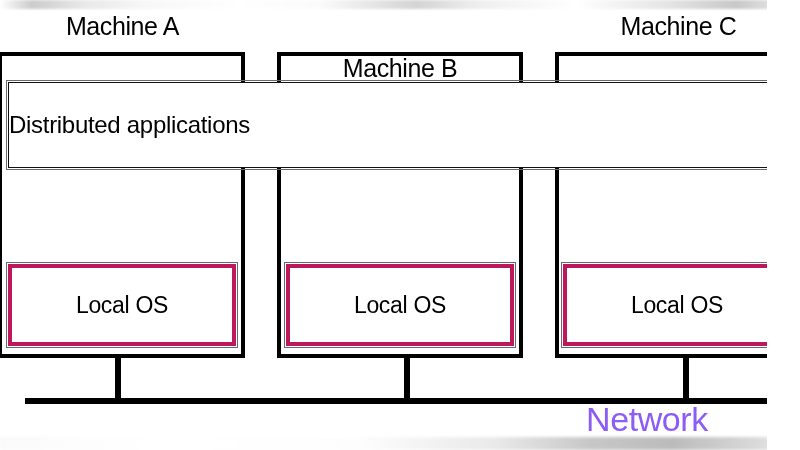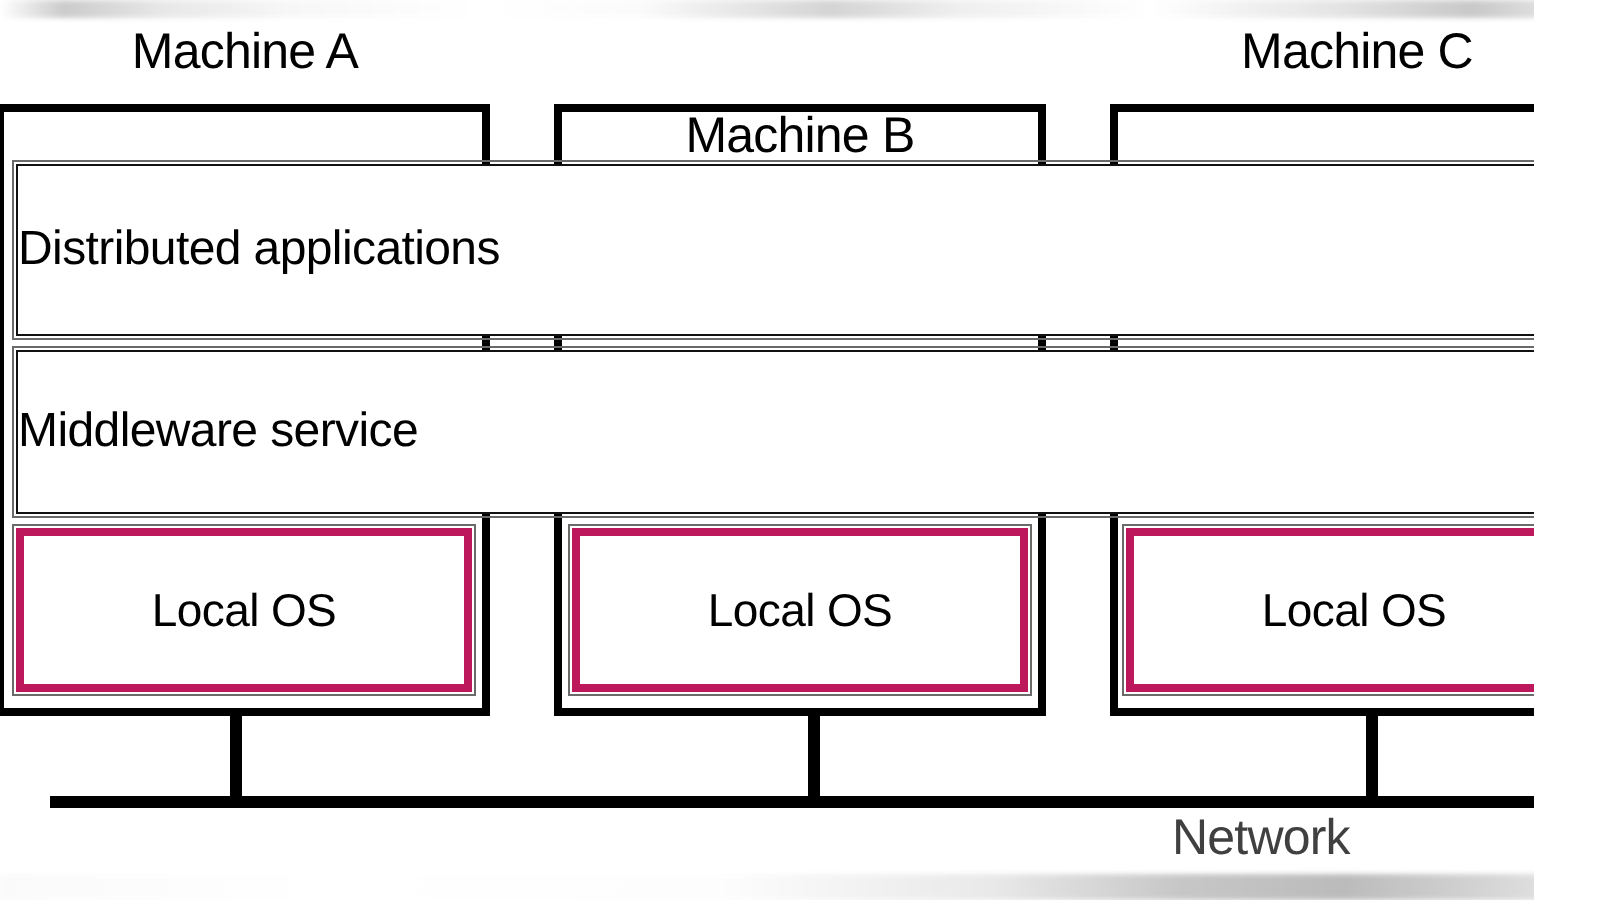--- a/index.html
+++ b/index.html
@@ -143,24 +143,24 @@
     background: #000000;
   }
   #drop-a { left: 115px; }
   #drop-b { left: 404px; }
   #drop-c { left: 683px; }
 
   #network-label {
     position: absolute;
     left: 586px;
     top: 404px;
-    font-size: 25px;
+    font-size: 34px;
     line-height: 30px;
     letter-spacing: -0.4px;
-    color: #404040;
+    color: #8b5cf6;
     white-space: nowrap;
     font-stretch: condensed;
   }
 </style>
 </head>
 <body>
 
 <div id="stage">
 
   <div class="edge-band top"></div>
@@ -170,23 +170,20 @@
   <div class="machine-label" id="label-c">Machine C</div>
 
   <div class="machine" id="machine-a"></div>
   <div class="machine" id="machine-b"></div>
   <div class="machine" id="machine-c"></div>
 
   <div class="layer-band" id="band-apps">
     <span class="band-text">Distributed applications</span>
   </div>
 
-  <div class="layer-band" id="band-middleware">
-    <span class="band-text">Middleware service</span>
-  </div>
 
   <div class="os-box" id="os-a">
     <span class="os-text">Local OS</span>
   </div>
   <div class="os-box" id="os-b">
     <span class="os-text">Local OS</span>
   </div>
   <div class="os-box" id="os-c">
     <span class="os-text">Local OS</span>
   </div>

